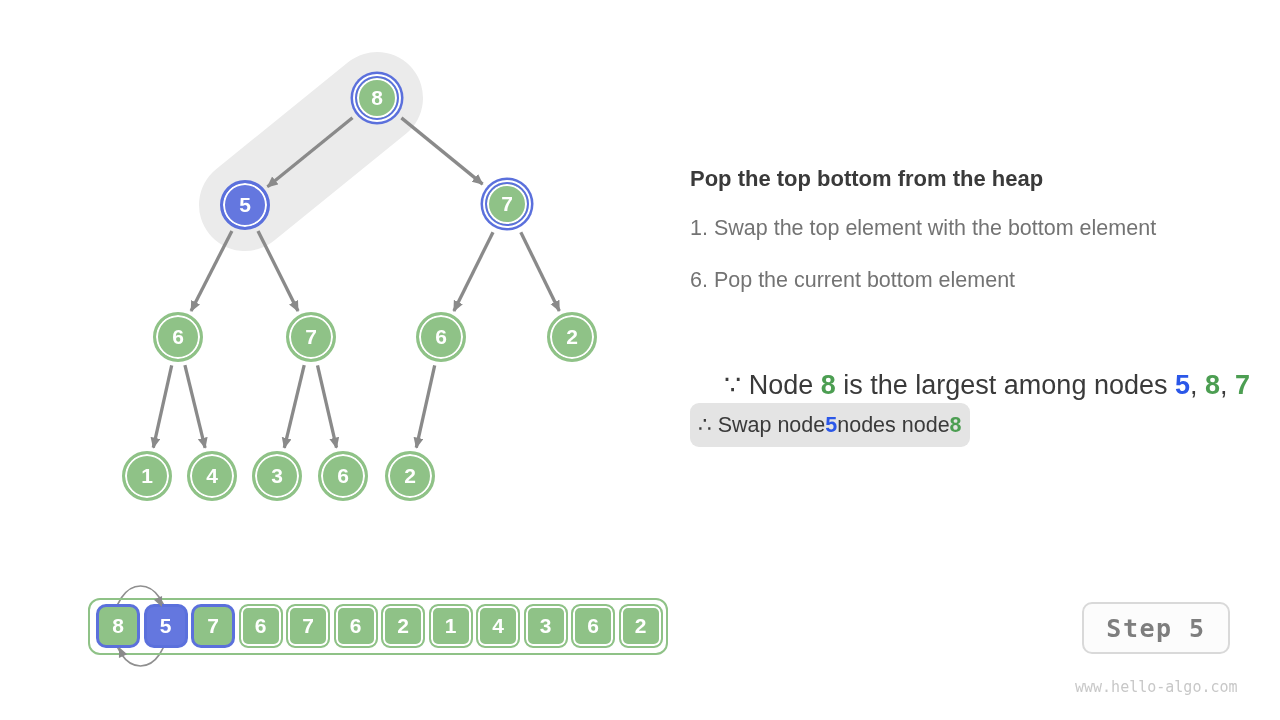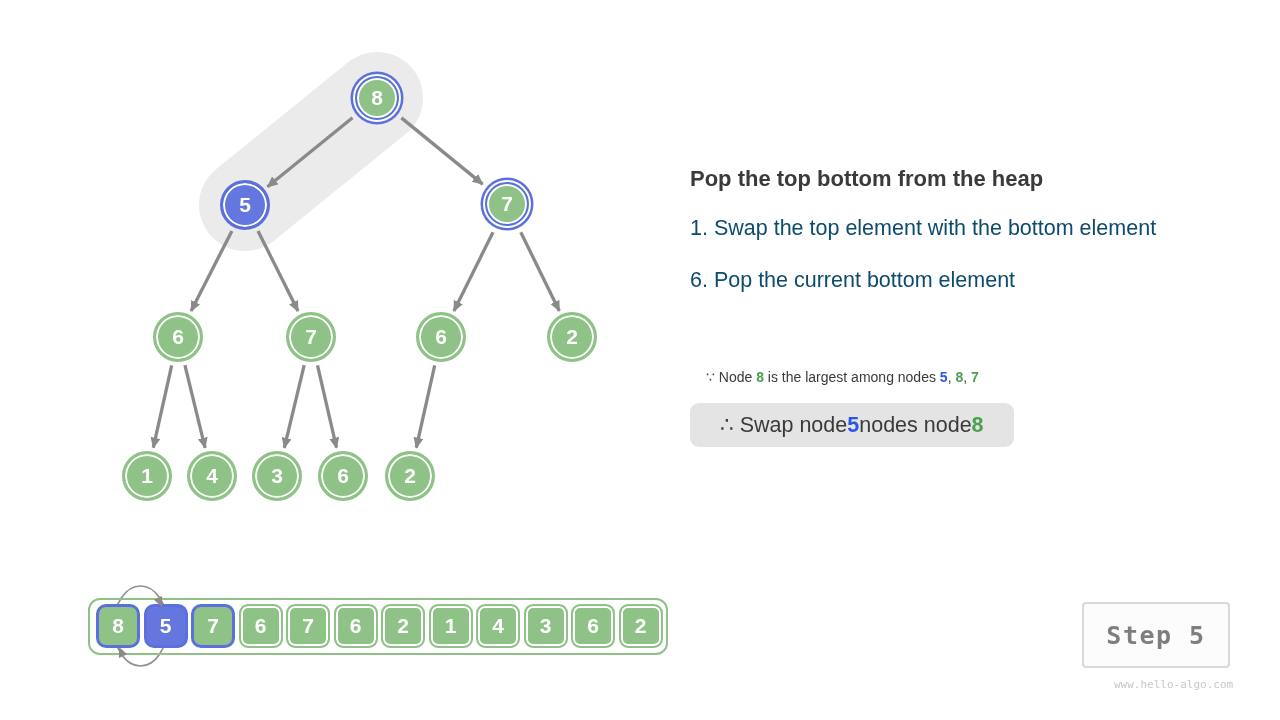--- a/index.html
+++ b/index.html
@@ -13,47 +13,47 @@
              color:#fff;font-weight:bold;font-size:21px;z-index:3;}
   .n-green{width:50px;height:50px;background:#8FC287;border:3px solid #8FC287;
            box-shadow:inset 0 0 0 2px #fff;}
   .n-ring{width:44px;height:44px;background:#8FC287;border:2px solid #5B70DC;
           box-shadow:inset 0 0 0 2px #fff,0 0 0 2px #fff,0 0 0 4.5px #5B70DC;}
   .n-blue{width:50px;height:50px;background:#6477DF;border:3px solid #5B70DC;
           box-shadow:inset 0 0 0 2px #fff;}
 
   
   .panel-title{position:absolute;left:690px;top:166px;font-size:22px;font-weight:bold;color:#3A3A3A;}
-  .step-item{position:absolute;left:690px;font-size:21.5px;color:#0c4a6e;white-space:nowrap;}
-  .because-line{position:absolute;left:706px;top:369px;font-size:14px;color:#3A3A3A;white-space:nowrap;}
+  .step-item{position:absolute;left:690px;font-size:21.5px;color:#737373;white-space:nowrap;}
+  .because-line{position:absolute;left:724px;top:369px;font-size:27px;color:#3A3A3A;white-space:nowrap;}
   .therefore-box{position:absolute;left:690px;top:403px;height:44px;background:#E4E4E4;
-                 border-radius:9px;padding:0 30px;display:flex;align-items:center;
+                 border-radius:9px;padding:0 8px;display:flex;align-items:center;
                  font-size:21.5px;color:#3A3A3A;white-space:nowrap;z-index:1;}
   .tn-blue{color:#2B57E8;font-weight:bold;}
   .tn-green{color:#4C9E52;font-weight:bold;}
 
   
   .arr-wrap{position:absolute;left:88px;top:598px;width:580px;height:57px;box-sizing:border-box;
             border:2.5px solid #8FC287;border-radius:12px;z-index:1;}
   .arr-cells{position:absolute;left:96px;top:604px;display:flex;gap:3.5px;z-index:3;}
   .cell{width:44px;height:44px;box-sizing:border-box;border-radius:9px;
         display:flex;align-items:center;justify-content:center;
         font-size:21px;font-weight:bold;color:#fff;
         background:#8FC287;border:2px solid #8FC287;box-shadow:inset 0 0 0 2px #fff;}
   .cell.b-border{border:3px solid #5B70DC;box-shadow:none;border-radius:10px;}
   .cell.b-fill{background:#6477DF;border:3px solid #5B70DC;box-shadow:none;border-radius:10px;}
 
   
-  .step-badge{position:absolute;left:1082px;top:602px;width:148px;height:66px;box-sizing:border-box;
-              border:2px solid #D9D9D9;border-radius:4px;background:#FCFCFC;
+  .step-badge{position:absolute;left:1082px;top:602px;width:148px;height:52px;box-sizing:border-box;
+              border:2px solid #D9D9D9;border-radius:10px;background:#FCFCFC;
               display:flex;align-items:center;justify-content:center;
               font-family:"DejaVu Sans Mono",monospace;font-weight:bold;font-size:25px;
               letter-spacing:1.5px;color:#7E7E7E;}
-  .watermark{position:absolute;left:1114px;top:678px;font-family:"DejaVu Sans Mono",monospace;
-             font-size:11px;color:#C8C8C8;}
+  .watermark{position:absolute;left:1075px;top:678px;font-family:"DejaVu Sans Mono",monospace;
+             font-size:15px;color:#C8C8C8;}
 </style>
 </head>
 <body>
 
 <div class="stage">
 
   <svg class="layer" width="1280" height="720">
     <defs>
       <marker id="arrow" markerUnits="userSpaceOnUse" markerWidth="14" markerHeight="12" refX="10" refY="5" orient="auto">
         <path d="M0,0 L11,5 L0,10 Z" fill="#8A8A8A"></path>

